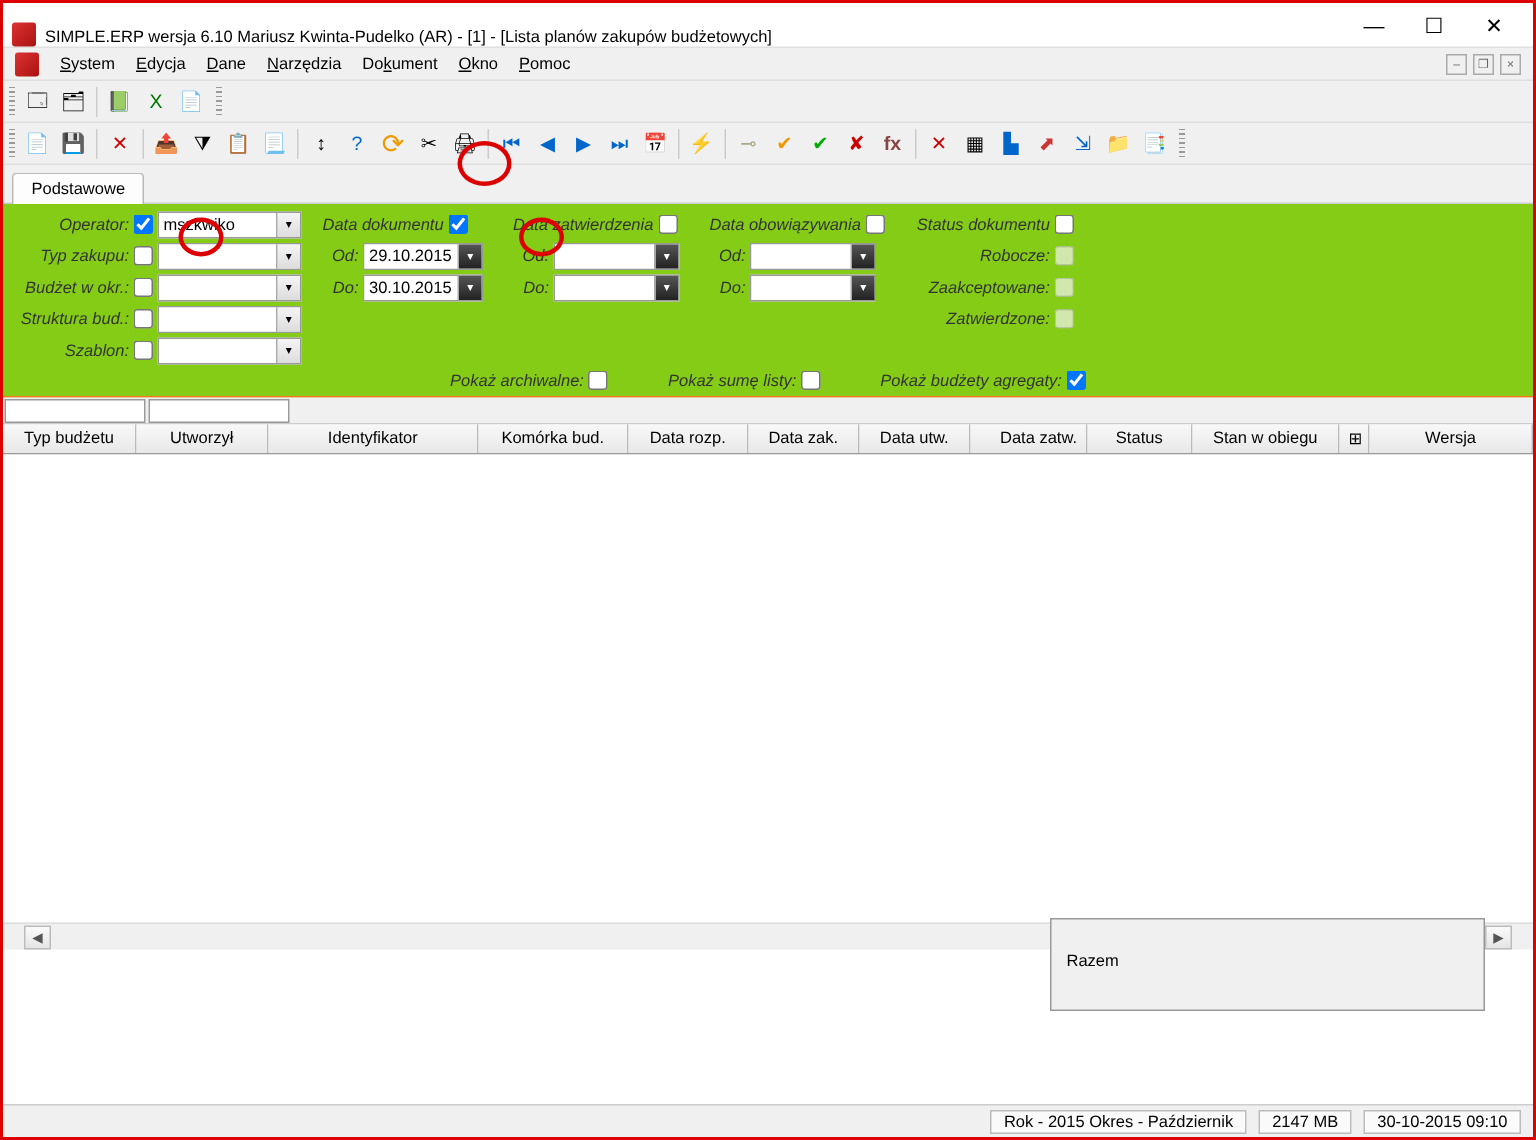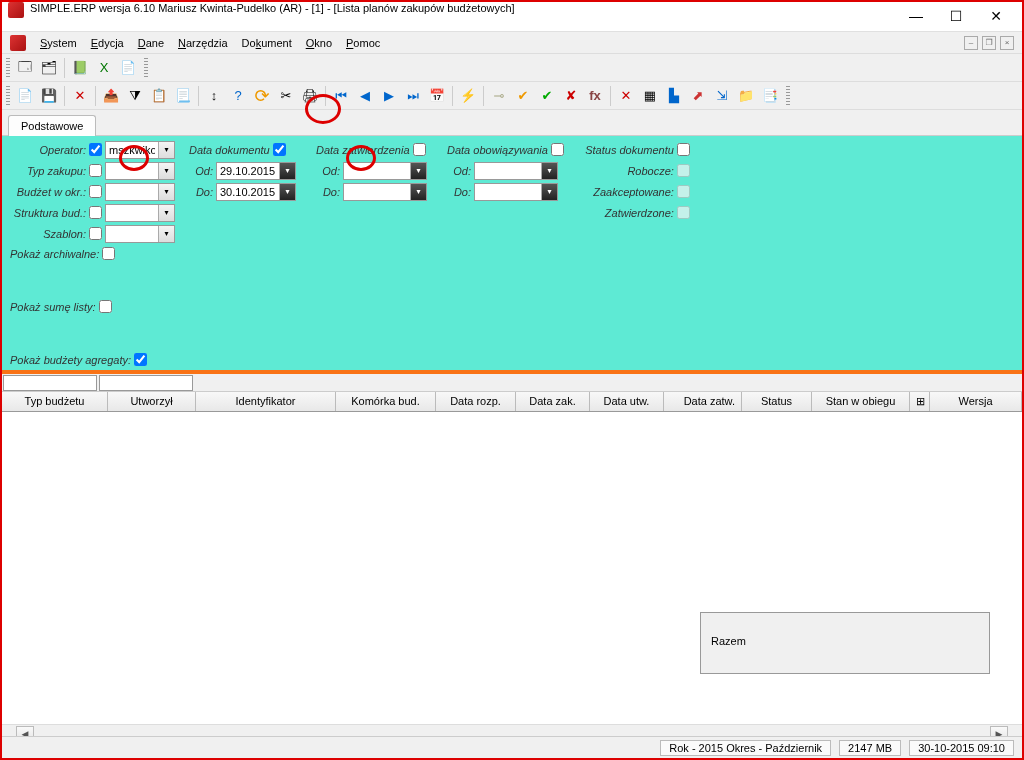--- a/index.html
+++ b/index.html
@@ -10,21 +10,21 @@
   border: 2px solid #d00;
   width: 1024px;
   height: 760px;
   position: relative;
   overflow: hidden;
 }
 .titlebar {
   background: #fff;
   height: 30px;
   display: flex;
-  align-items: flex-start;
+  align-items: flex-end;
   padding: 0 6px;
   border-bottom: 1px solid #e0e0e0;
 }
 .app-icon {
   width: 16px; height: 16px;
   background: linear-gradient(135deg,#d33,#a11);
   margin-right: 6px;
   border-radius: 2px;
 }
 .title-text { color: #000; flex: 1; }
@@ -218,21 +218,21 @@
 .status-seg {
   border:1px solid #bbb;
   padding:1px 8px;
   background:#fafafa;
 }
 
 .row-line { display:flex; align-items:center; gap:3px; margin-bottom:2px; height:19px;}
 .right-labels .flabel { min-width: 90px; }
 .date-combo input { width: 62px; }
 .small-combo input { width: 66px; }
-.op-combo input { width: 52px; }
+.op-combo input { width: 78px; }
 </style>
 </head>
 <body>
 
 <div class="red-circle c1"></div>
 <div class="red-circle c2"></div>
 <div class="red-circle c3"></div>
 
 <div class="titlebar">
   <div class="app-icon"></div>
@@ -310,21 +310,21 @@
   <div class="tb-btn" style="color:#06c;">⇲</div>
   <div class="tb-btn">📁</div>
   <div class="tb-btn">📑</div>
   <div class="tb-grip" style="margin-left:3px;"></div>
 </div>
 
 <div class="tab-row">
   <div class="tab">Podstawowe</div>
 </div>
 
-<div style="background:#5eead4; padding:4px 8px; border-bottom:4px solid #f97316;">
+<div style="background:#84cc16; padding:4px 8px; border-bottom:1px solid #f97316;">
   <div style="display:flex; gap:8px; align-items:flex-start;">
 
     <div>
       <div class="row-line">
         <span class="flabel">Operator:</span>
         <input type="checkbox" checked="" style="">
         <span class="combo op-combo">
             <input value="mszkwiko" style="">
             <span class="dd">▾</span>
           </span>
@@ -440,21 +440,21 @@
         <input type="checkbox" disabled="" style="">
       </div>
       <div class="row-line">
         <span class="flabel">Zatwierdzone:</span>
         <input type="checkbox" disabled="" style="">
       </div>
     </div>
 
   </div>
 
-  <div style="display:flex; justify-content:center; gap:40px; margin-top:2px;flex-direction:column;">
+  <div style="display:flex; justify-content:center; gap:40px; margin-top:2px;">
     <span class="fgroup">
       <span class="flabel" style="min-width:auto;">Pokaż archiwalne:</span>
       <input type="checkbox" style="">
     </span>
     <span class="fgroup">
       <span class="flabel" style="min-width:auto;">Pokaż sumę listy:</span>
       <input type="checkbox" style="">
     </span>
     <span class="fgroup">
       <span class="flabel" style="min-width:auto;">Pokaż budżety agregaty:</span>
@@ -462,21 +462,21 @@
     </span>
   </div>
 </div>
 
 <div class="grid-header-row">
   <div class="grid-filter-cell" style="width:94px;"></div>
   <div class="grid-filter-cell" style="width:94px;"></div>
 </div>
 
 <div class="grid-cols">
-  <div class="gcol" style="width:106px;text-align:center;">Typ budżetu</div>
+  <div class="gcol" style="width:89px;text-align:center;">Typ budżetu</div>
   <div class="gcol" style="width:88px;">Utworzył</div>
   <div class="gcol" style="width:140px;">Identyfikator</div>
   <div class="gcol" style="width:100px;">Komórka bud.</div>
   <div class="gcol" style="width:80px;">Data rozp.</div>
   <div class="gcol" style="width:74px;">Data zak.</div>
   <div class="gcol" style="width:74px;">Data utw.</div>
   <div class="gcol" style="width:78px;text-align:right;">Data zatw.</div>
   <div class="gcol" style="width:70px;">Status</div>
   <div class="gcol" style="width:98px;">Stan w obiegu</div>
   <div class="gcol" style="width:20px;">⊞</div>

